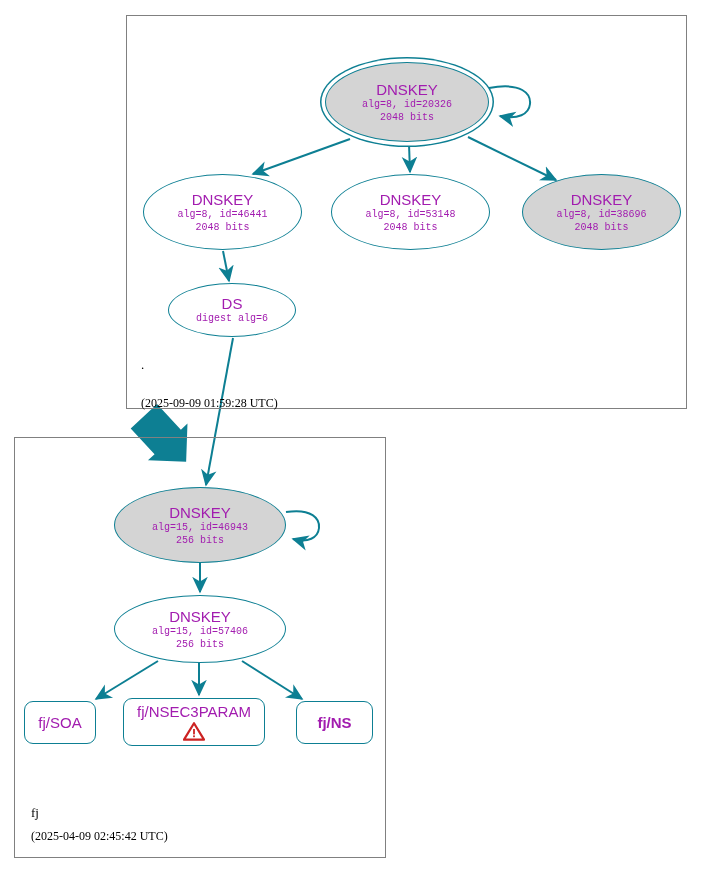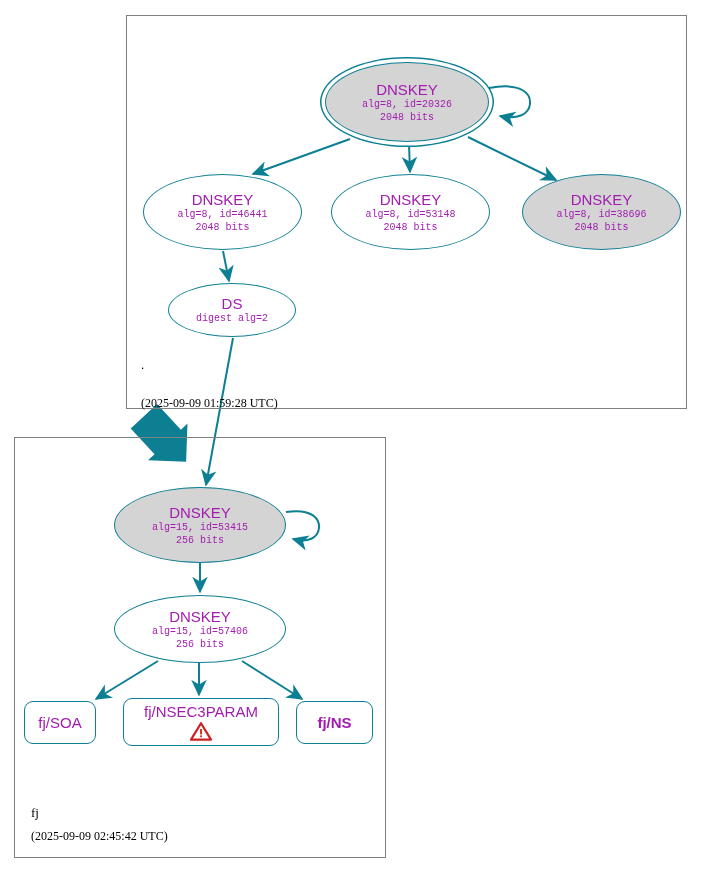--- a/index.html
+++ b/index.html
@@ -79,21 +79,21 @@
 
   
   #node-ksk-20326   { left: 325px; top: 62px;  width: 164px; height: 80px; }
   #node-dnskey-46441{ left: 143px; top: 174px; width: 159px; height: 76px; }
   #node-dnskey-53148{ left: 331px; top: 174px; width: 159px; height: 76px; }
   #node-dnskey-38696{ left: 522px; top: 174px; width: 159px; height: 76px; }
   #node-ds-2        { left: 168px; top: 283px; width: 128px; height: 54px; }
   #node-ksk-53415   { left: 114px; top: 487px; width: 172px; height: 76px; }
   #node-dnskey-57406{ left: 114px; top: 595px; width: 172px; height: 68px; }
   #node-fj-soa      { left: 24px;  top: 701px; width: 72px;  height: 43px; }
-  #node-fj-nsec3    { left: 123px; top: 698px; width: 156px; height: 48px; }
+  #node-fj-nsec3    { left: 123px; top: 698px; width: 142px; height: 48px; }
   #node-fj-ns       { left: 296px; top: 701px; width: 77px;  height: 43px; font-weight: bold; }
 </style>
 </head>
 <body>
 
 <svg id="canvas" viewBox="0 0 701 874" xmlns="http://www.w3.org/2000/svg">
   <defs>
     <marker id="ah" markerWidth="9" markerHeight="9" refX="7.6" refY="4.5" orient="auto" markerUnits="strokeWidth">
       <path d="M0,0.6 L8.4,4.5 L0,8.4 L2.4,4.5 Z" fill="#0d7f93"></path>
     </marker>
@@ -132,21 +132,21 @@
   </g>
 </svg>
 
 <div class="zone-box" id="zone-root-box"></div>
 <div class="zone-box" id="zone-fj-box"></div>
 
 <div class="zone-label zone-name" id="zone-root-name">.</div>
 <div class="zone-label zone-time" id="zone-root-time">(2025-09-09 01:59:28 UTC)</div>
 
 <div class="zone-label zone-name" id="zone-fj-name">fj</div>
-<div class="zone-label zone-time" id="zone-fj-time">(2025-09-09 02:45:42 UTC)</div>
+<div class="zone-label zone-time" id="zone-fj-time">(2025-04-09 02:45:42 UTC)</div>
 
 <div class="node ellipse shaded ksk" id="node-ksk-20326">
   <div class="title">DNSKEY</div>
   <div class="sub">alg=8, id=20326</div>
   <div class="sub">2048 bits</div>
 </div>
 
 <div class="node ellipse" id="node-dnskey-46441">
   <div class="title">DNSKEY</div>
   <div class="sub">alg=8, id=46441</div>
@@ -160,26 +160,26 @@
 </div>
 
 <div class="node ellipse shaded" id="node-dnskey-38696">
   <div class="title">DNSKEY</div>
   <div class="sub">alg=8, id=38696</div>
   <div class="sub">2048 bits</div>
 </div>
 
 <div class="node ellipse" id="node-ds-2">
   <div class="title">DS</div>
-  <div class="sub">digest alg=2</div>
+  <div class="sub">digest alg=6</div>
 </div>
 
 <div class="node ellipse shaded" id="node-ksk-53415">
   <div class="title">DNSKEY</div>
-  <div class="sub">alg=15, id=53415</div>
+  <div class="sub">alg=15, id=46943</div>
   <div class="sub">256 bits</div>
 </div>
 
 <div class="node ellipse" id="node-dnskey-57406">
   <div class="title">DNSKEY</div>
   <div class="sub">alg=15, id=57406</div>
   <div class="sub">256 bits</div>
 </div>
 
 <div class="node rrset" id="node-fj-soa">

